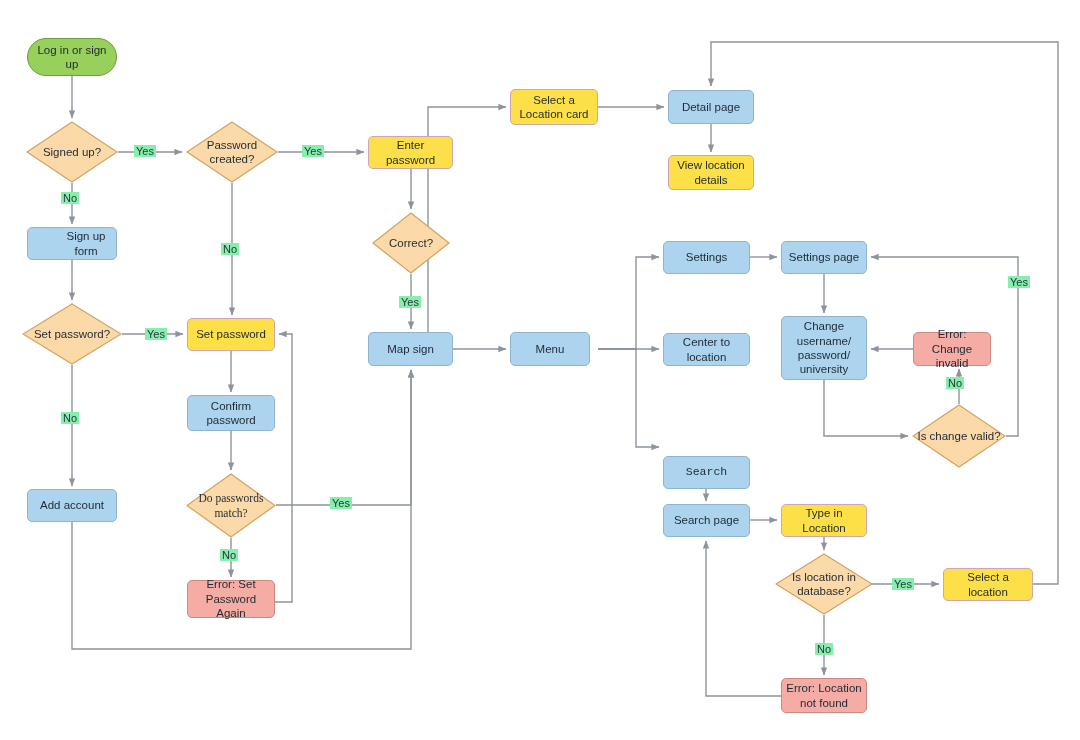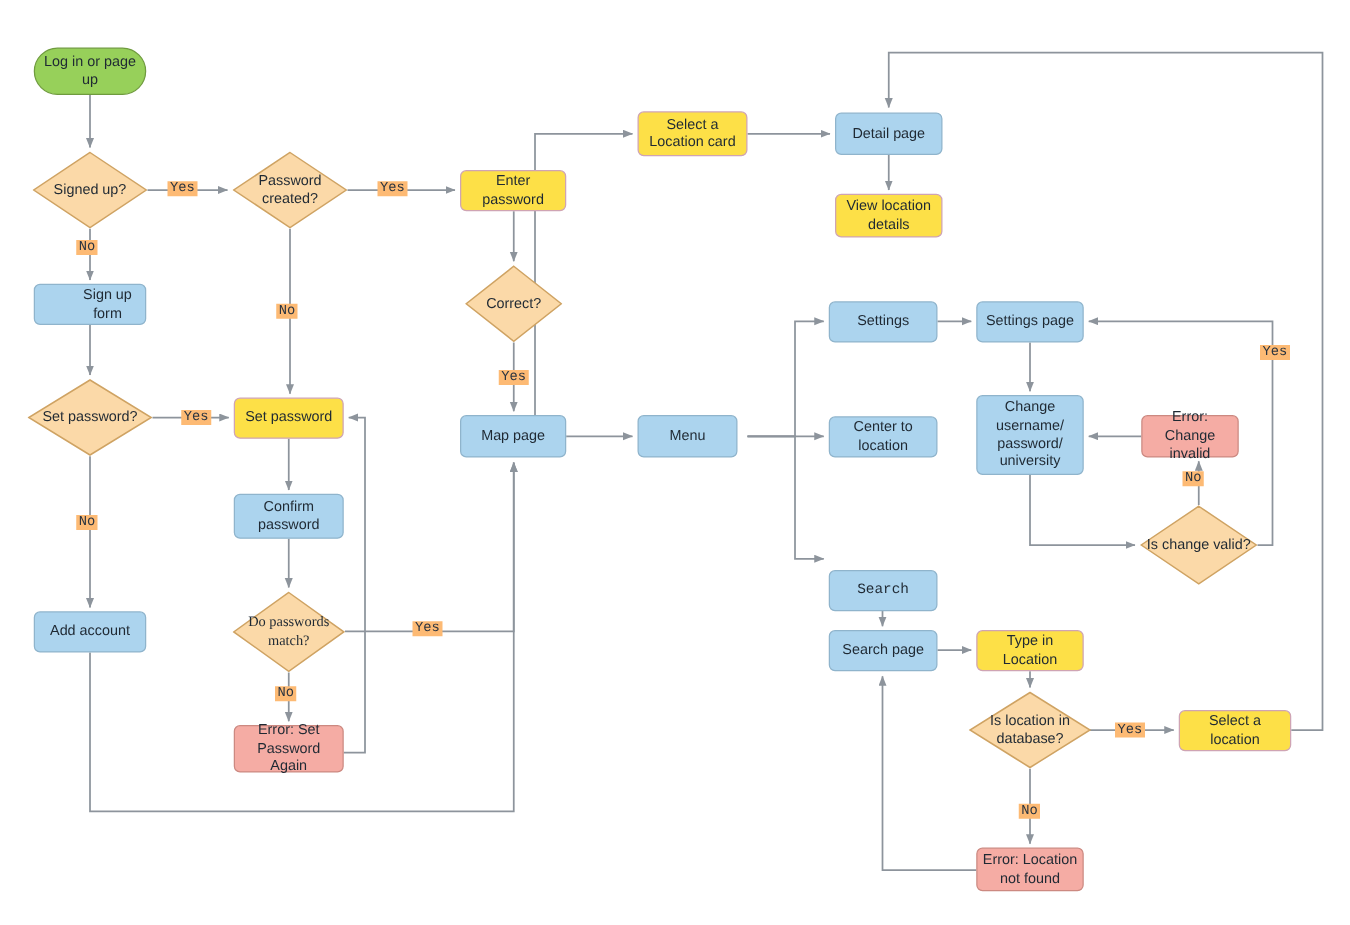--- a/index.html
+++ b/index.html
@@ -8,21 +8,21 @@
   #edges{position:absolute;left:0;top:0;width:1080px;height:740px;}
   .node{position:absolute;box-sizing:border-box;display:flex;align-items:center;justify-content:center;text-align:center;color:#1f2933;font-size:11.5px;line-height:1.25;padding:2px 4px;}
   .rect{border-radius:5px;border:1px solid #9aa3ad;}
   .start{border-radius:20px;border:1px solid #6f9b3e;background:#97d05a;}
   .blue{background:#acd4ee;border-color:#8fb4cc;}
   .pink{background:#fde047;border-color:#cfa4b4;}
   .red{background:#f5aca4;border-color:#cc8981;}
   .diamond{position:absolute;}
   .diamond .shape{position:absolute;left:0;top:0;width:100%;height:100%;}
   .diamond .dlabel{position:absolute;left:0;top:0;width:100%;height:100%;display:flex;align-items:center;justify-content:center;text-align:center;font-size:11.5px;color:#1f2933;line-height:1.22;}
-  .edge-label{position:absolute;font-size:11px;color:#2b3440;background:#fdba74;padding:0 2px;white-space:nowrap;font-family:Liberation Mono, monospace;}
+  .edge-label{position:absolute;font-size:11px;color:#2b3440;background:#86efac;padding:0 2px;white-space:nowrap;}
 </style>
 </head>
 <body>
 
 <div id="canvas">
 
   <svg id="edges" viewBox="0 0 1080 740" xmlns="http://www.w3.org/2000/svg">
     <defs>
       <marker id="ah" markerWidth="9" markerHeight="9" refX="7.6" refY="3.2" orient="auto" markerUnits="userSpaceOnUse">
         <path d="M0,0 L8,3.2 L0,6.4 z" fill="#8d949c"></path>
@@ -98,21 +98,21 @@
 
       <path d="M824,615 L824,675"></path>
 
       <path d="M781,696 L706,696 L706,541"></path>
 
       <path d="M1033,584 L1058,584 L1058,42 L711,42 L711,86"></path>
     </g>
   </svg>
 
   <div class="node start" style="left:27px;top:38px;width:90px;height:38px;">
-    <span>Log in or page up</span>
+    <span>Log in or sign up</span>
   </div>
 
   <div class="diamond" style="left:26px;top:121px;width:92px;height:62px;">
     <svg class="shape" viewBox="0 0 92 62">
       <polygon points="46,1 91,31 46,61 1,31" fill="#fbd9a8" stroke="#cfa363" stroke-width="1.2"></polygon>
     </svg>
     <div class="dlabel">Signed up?</div>
   </div>
 
   <div class="node rect blue" style="left:27px;top:227px;width:90px;height:33px;padding-left:32px;">
@@ -161,21 +161,21 @@
   </div>
 
   <div class="diamond" style="left:372px;top:212px;width:78px;height:62px;">
     <svg class="shape" viewBox="0 0 78 62">
       <polygon points="39,1 77,31 39,61 1,31" fill="#fbd9a8" stroke="#cfa363" stroke-width="1.2"></polygon>
     </svg>
     <div class="dlabel">Correct?</div>
   </div>
 
   <div class="node rect blue" style="left:368px;top:332px;width:85px;height:34px;">
-    <span>Map page</span>
+    <span>Map sign</span>
   </div>
 
   <div class="node rect pink" style="left:510px;top:89px;width:88px;height:36px;">
     <span>Select a Location card</span>
   </div>
 
   <div class="node rect blue" style="left:510px;top:332px;width:80px;height:34px;text-align:right;">
     <span>Menu</span>
   </div>
 

